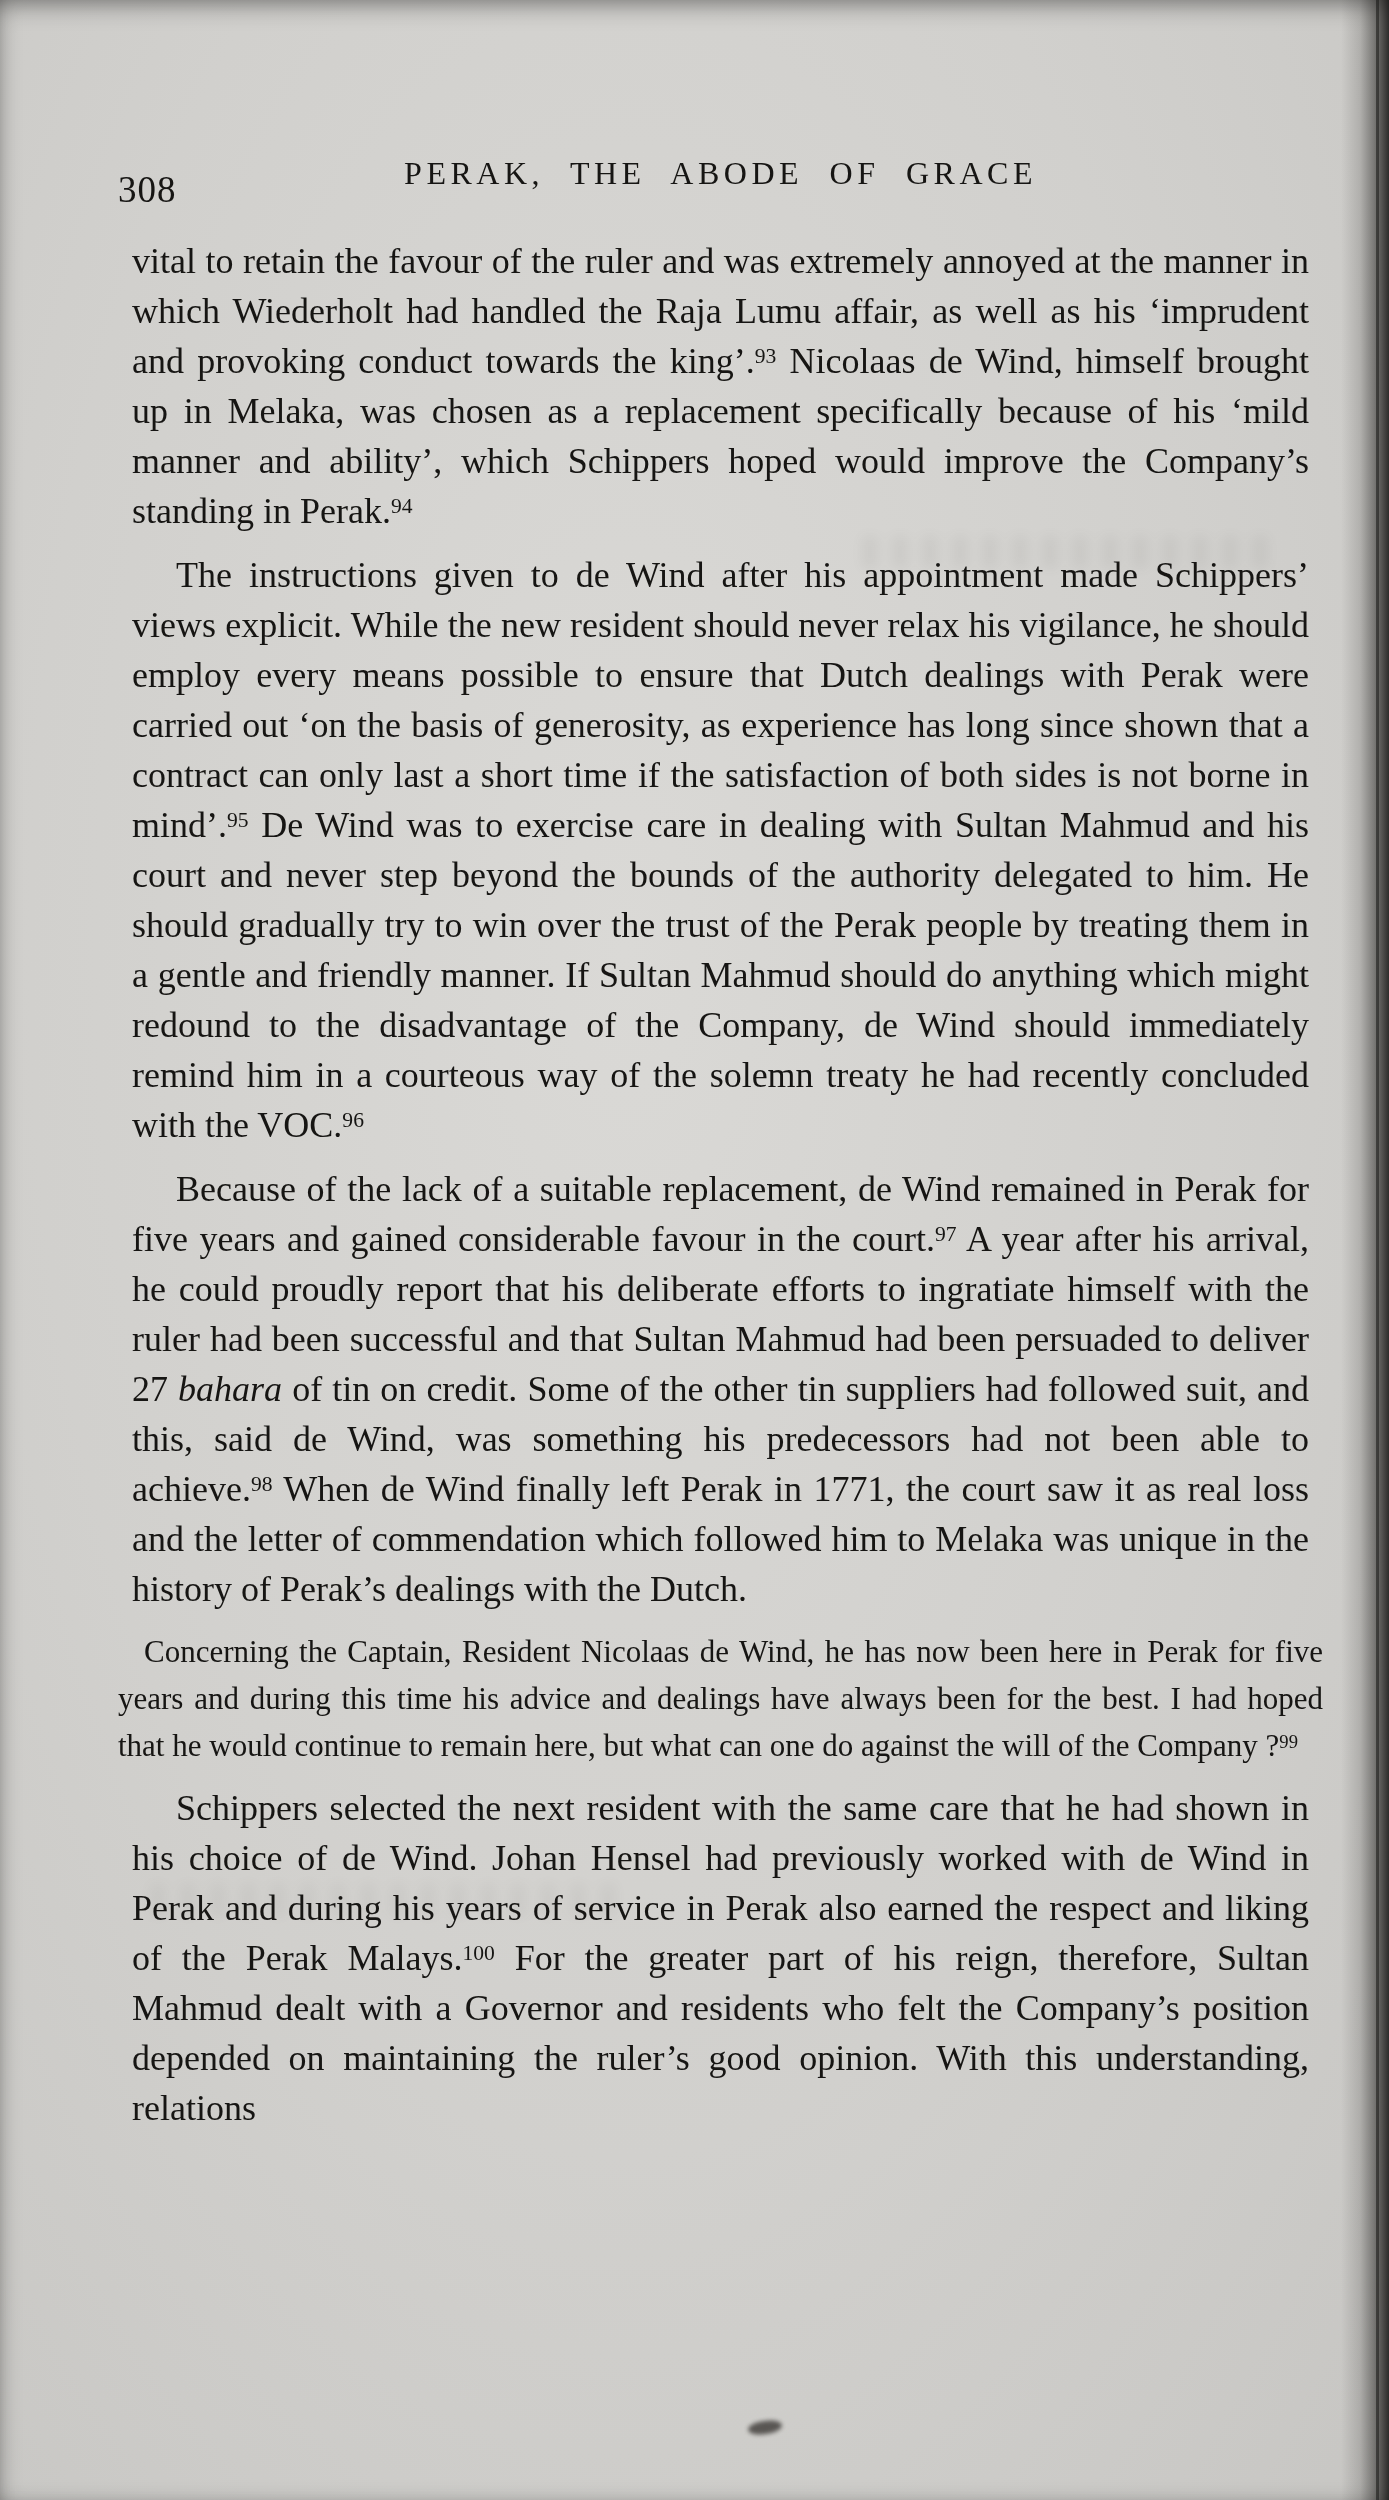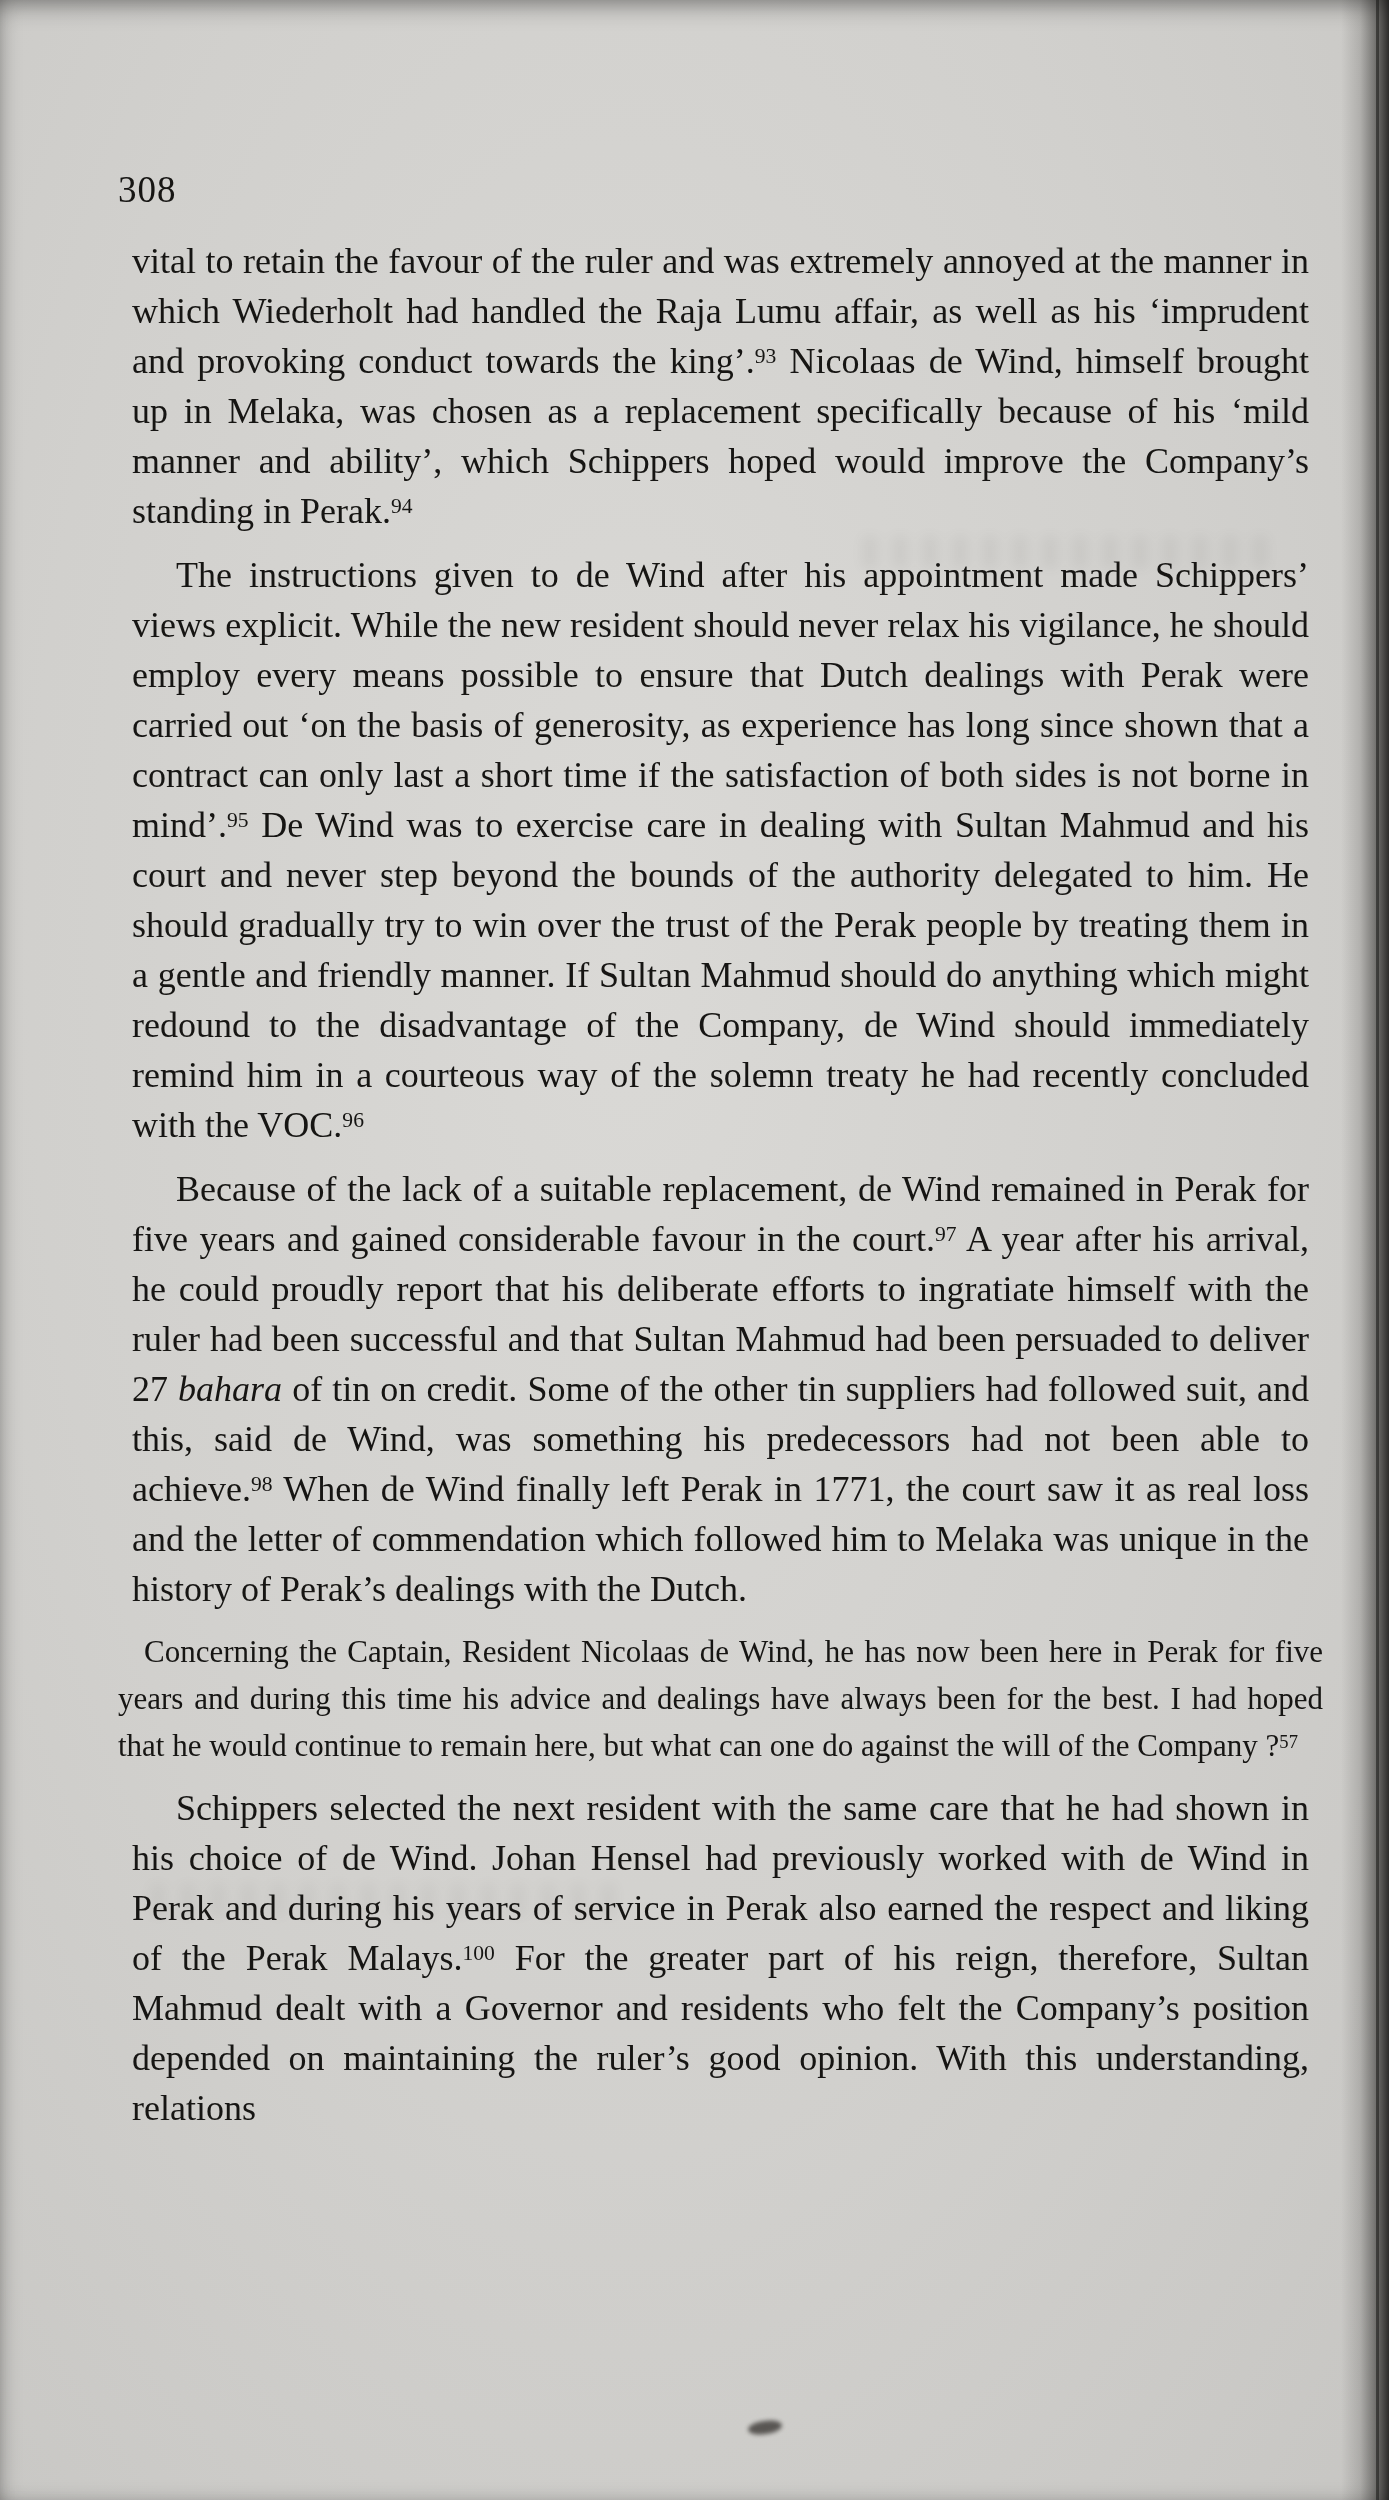--- a/index.html
+++ b/index.html
@@ -128,28 +128,29 @@
 </style>
 </head>
 <body>
 
 <div class="scan">
 
   <div class="page-inner">
 
     <header class="page-header">
       <span class="page-num">308</span>
+      <span class="running-title">PERAK, THE ABODE OF GRACE</span>
     </header>
 
     <main class="text-body">
 
     <p class=""><span>vital to retain the favour of the ruler and was extremely annoyed at the manner in which Wiederholt had handled the Raja Lumu affair, as well as his ‘imprudent and provoking conduct towards the king’.</span><sup>93</sup><span> Nicolaas de Wind, himself brought up in Melaka, was chosen as a replacement specifically because of his ‘mild manner and ability’, which Schippers hoped would improve the Company’s standing in Perak.</span><sup>94</sup></p>
         <p class=" indent"><span>The instructions given to de Wind after his appointment made Schippers’ views explicit. While the new resident should never relax his vigilance, he should employ every means possible to ensure that Dutch dealings with Perak were carried out ‘on the basis of generosity, as experience has long since shown that a contract can only last a short time if the satisfaction of both sides is not borne in mind’.</span><sup>95</sup><span> De Wind was to exercise care in dealing with Sultan Mahmud and his court and never step beyond the bounds of the authority delegated to him. He should gradually try to win over the trust of the Perak people by treating them in a gentle and friendly manner. If Sultan Mahmud should do anything which might redound to the disadvantage of the Company, de Wind should immediately remind him in a courteous way of the solemn treaty he had recently concluded with the VOC.</span><sup>96</sup></p>
         <p class=" indent"><span>Because of the lack of a suitable replacement, de Wind remained in Perak for five years and gained considerable favour in the court.</span><sup>97</sup><span> A year after his arrival, he could proudly report that his deliberate efforts to ingratiate himself with the ruler had been successful and that Sultan Mahmud had been persuaded to deliver 27 </span><em>bahara</em><span> of tin on credit. Some of the other tin suppliers had followed suit, and this, said de Wind, was something his predecessors had not been able to achieve.</span><sup>98</sup><span> When de Wind finally left Perak in 1771, the court saw it as real loss and the letter of commendation which followed him to Melaka was unique in the history of Perak’s dealings with the Dutch.</span></p>
-        <p class="quote"><span>Concerning the Captain, Resident Nicolaas de Wind, he has now been here in Perak for five years and during this time his advice and dealings have always been for the best. I had hoped that he would continue to remain here, but what can one do against the will of the Company ?</span><sup>57</sup></p>
+        <p class="quote"><span>Concerning the Captain, Resident Nicolaas de Wind, he has now been here in Perak for five years and during this time his advice and dealings have always been for the best. I had hoped that he would continue to remain here, but what can one do against the will of the Company ?</span><sup>99</sup></p>
         <p class=" indent"><span>Schippers selected the next resident with the same care that he had shown in his choice of de Wind. Johan Hensel had previously worked with de Wind in Perak and during his years of service in Perak also earned the respect and liking of the Perak Malays.</span><sup>100</sup><span> For the greater part of his reign, therefore, Sultan Mahmud dealt with a Governor and residents who felt the Company’s position depended on maintaining the ruler’s good opinion. With this understanding, relations</span></p>
       </main>
 
   </div>
 
   <div class="ghost ghost-1"></div>
   <div class="ghost ghost-2"></div>
   <div class="smudge"></div>
 
   <div class="binding-shadow"></div>

